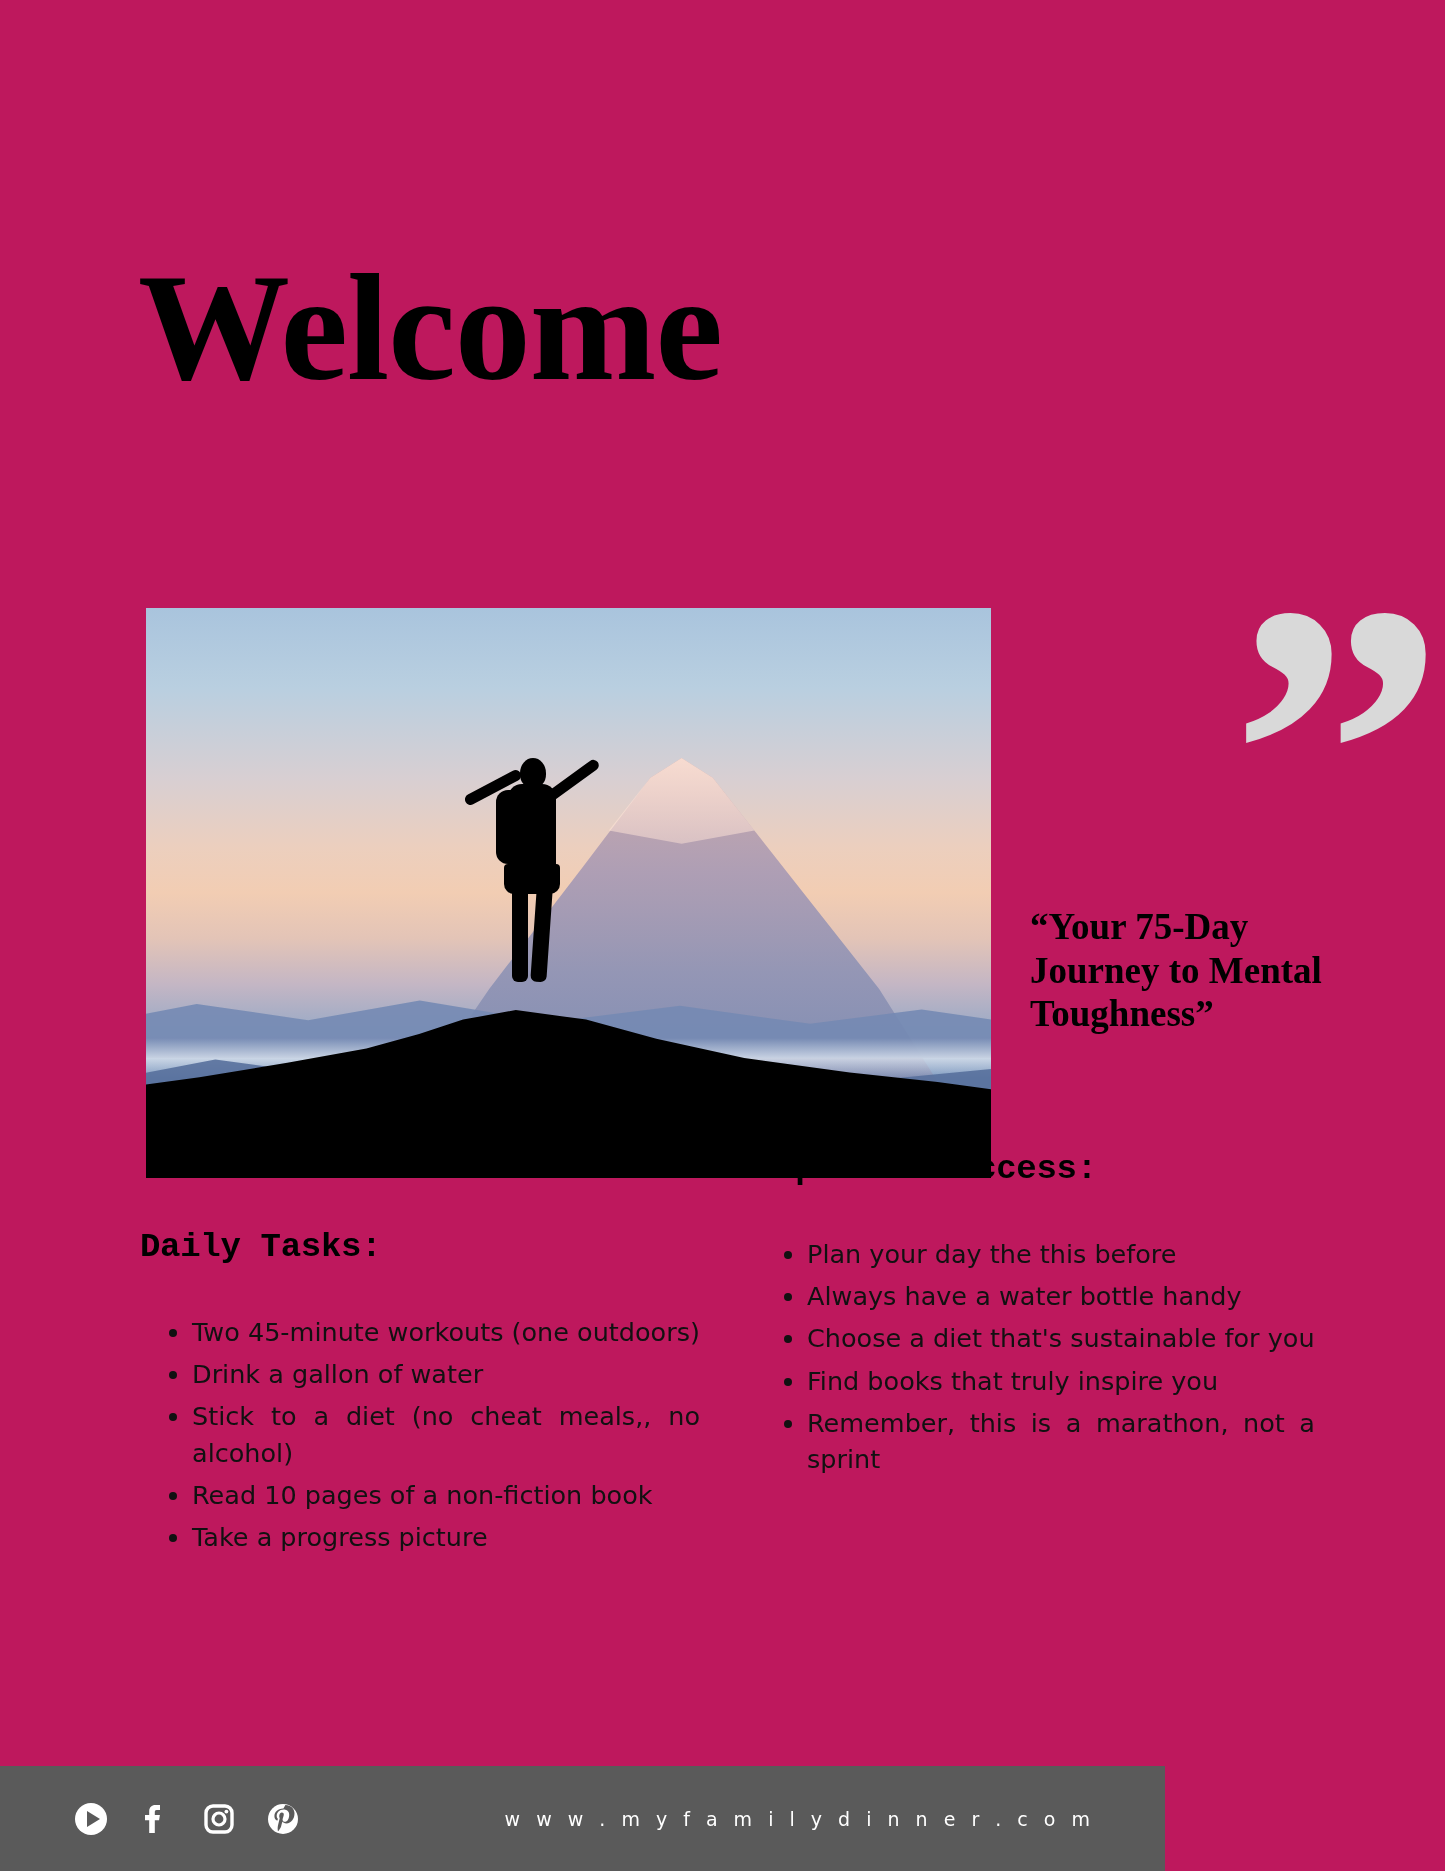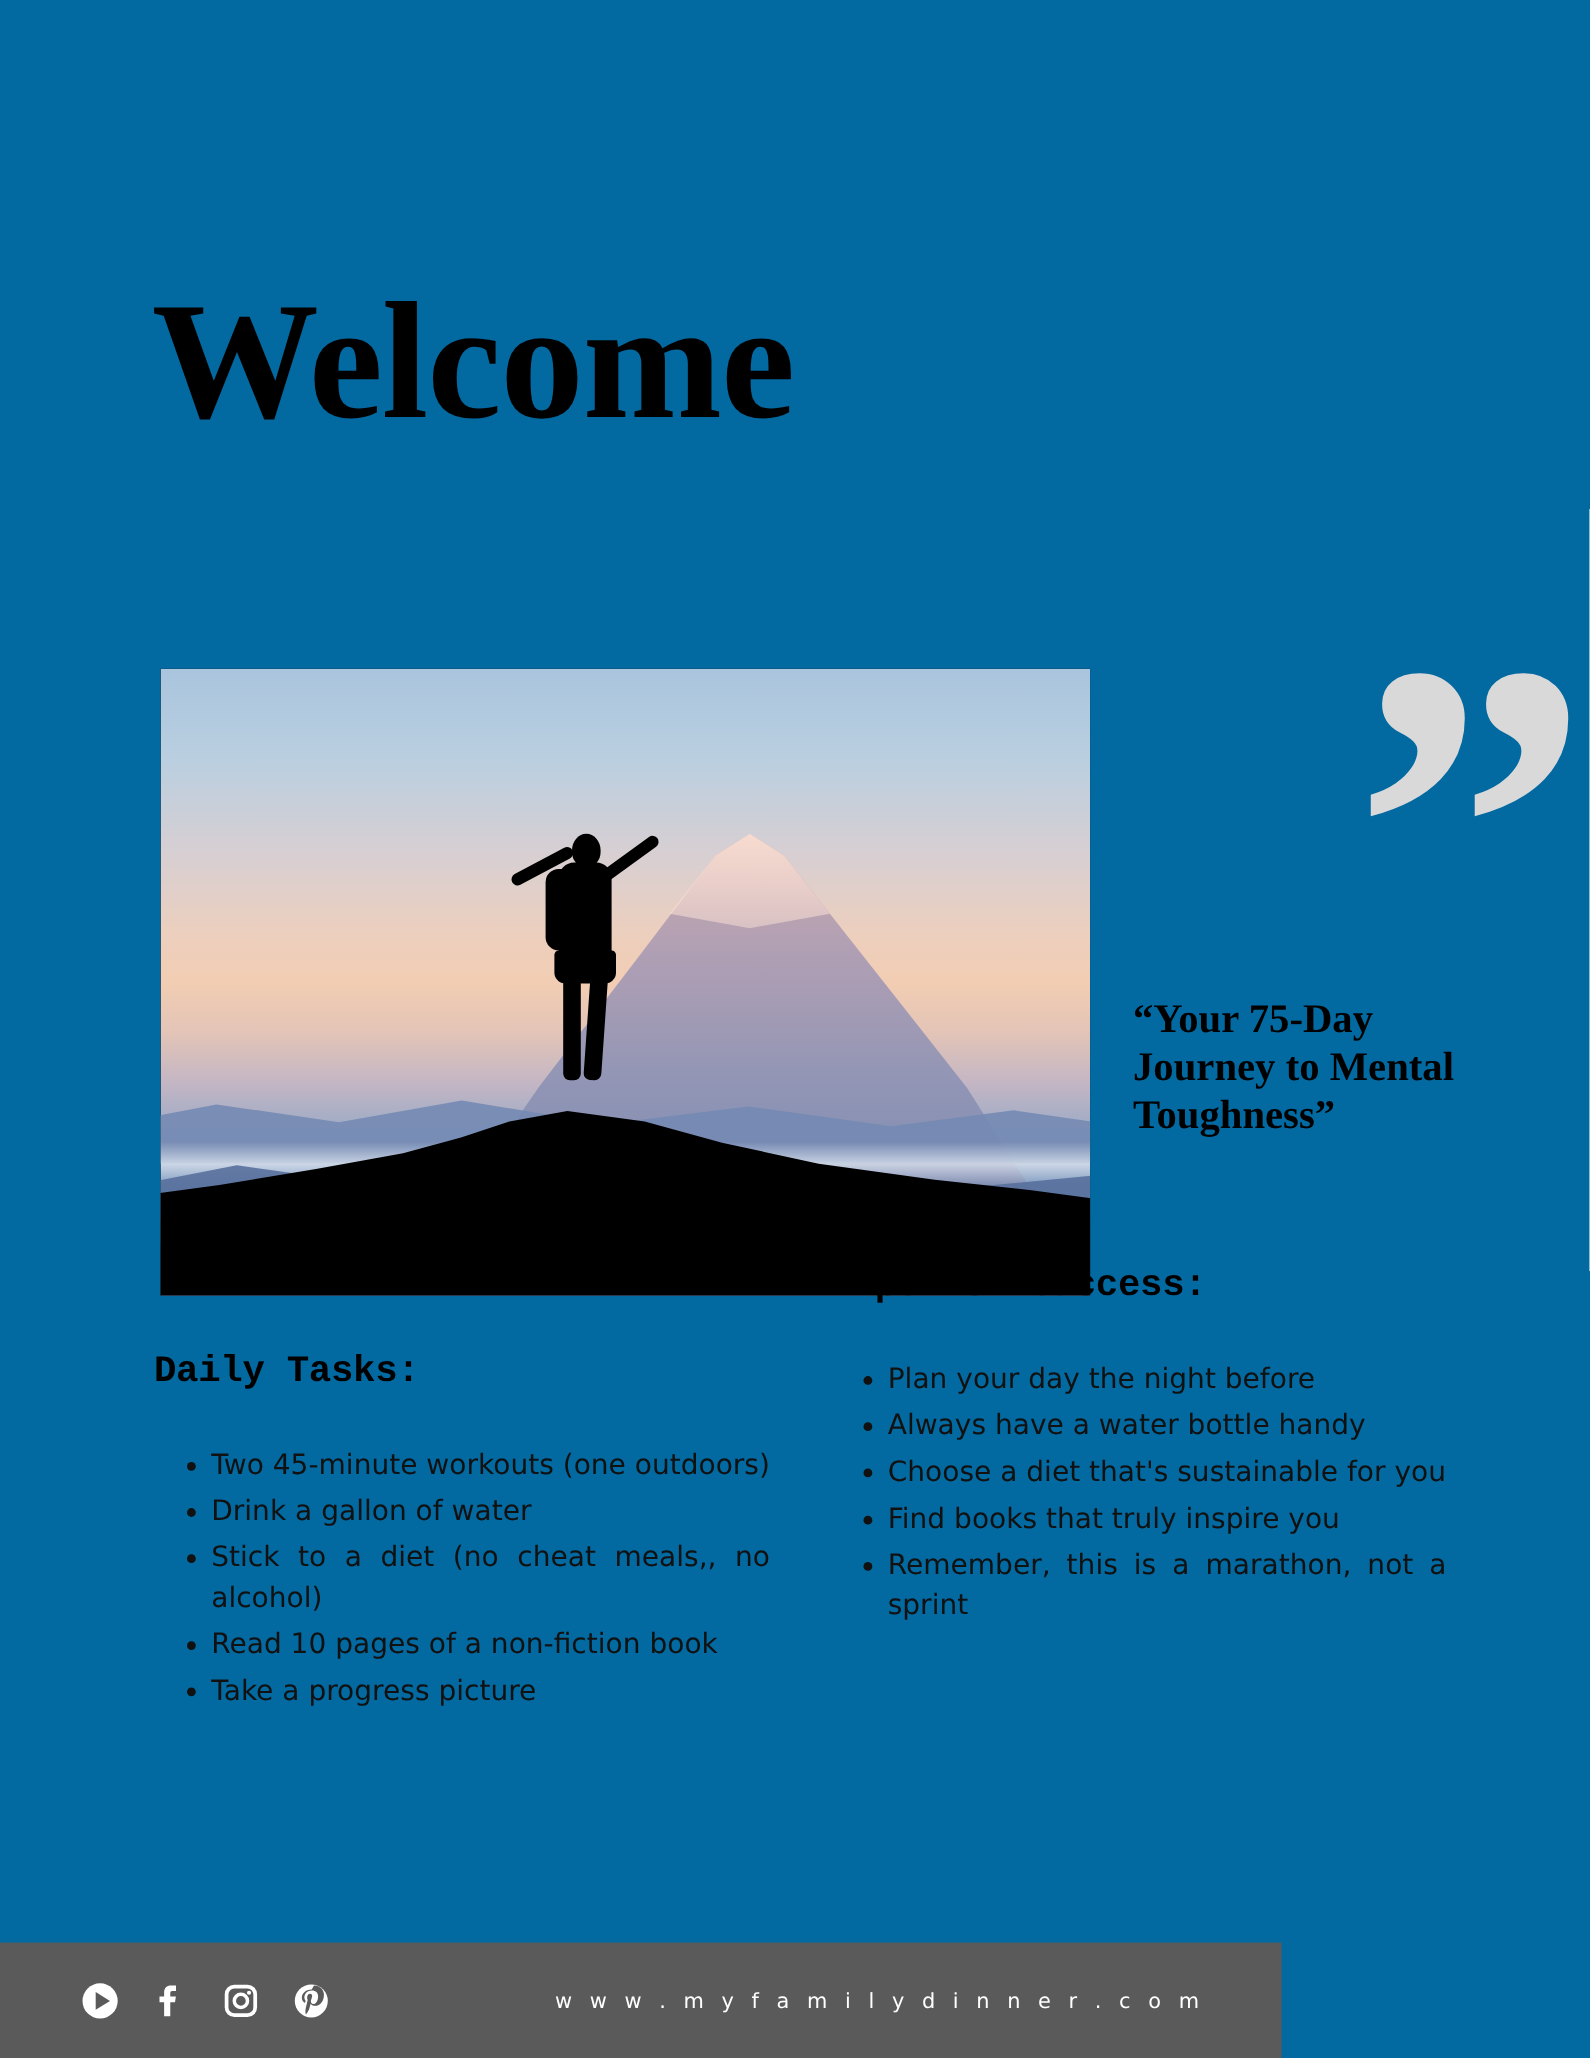--- a/index.html
+++ b/index.html
@@ -11,21 +11,21 @@
     width: 1445px;
     height: 1871px;
     position: relative;
     font-family: "Liberation Sans", sans-serif;
     overflow: hidden;
   }
 
   .page {
     position: absolute;
     inset: 0;
-    background: #0369a1;
+    background: #be185d;
     padding-left: 12px;
   }
 
   
   .headline {
     position: absolute;
     left: 138px;
     top: 150px;
     font-family: "Liberation Serif", serif;
     font-weight: 700;
@@ -312,21 +312,21 @@
       <li>Drink a gallon of water</li>
       <li>Stick to a diet (no cheat meals,, no alcohol)</li>
       <li>Read 10 pages of a non-fiction book</li>
       <li>Take a progress picture</li>
     </ul>
   </div>
 
   <div class="col-right">
     <h2 class="col-title">Tips for Success:</h2>
     <ul class="tasks right">
-      <li>Plan your day the night before</li>
+      <li>Plan your day the this before</li>
       <li>Always have a water bottle handy</li>
       <li>Choose a diet that's sustainable for you</li>
       <li>Find books that truly inspire you</li>
       <li>Remember, this is a marathon, not a sprint</li>
     </ul>
   </div>
 
   <div class="footer">
     <div class="social">
       <span class="ic">

